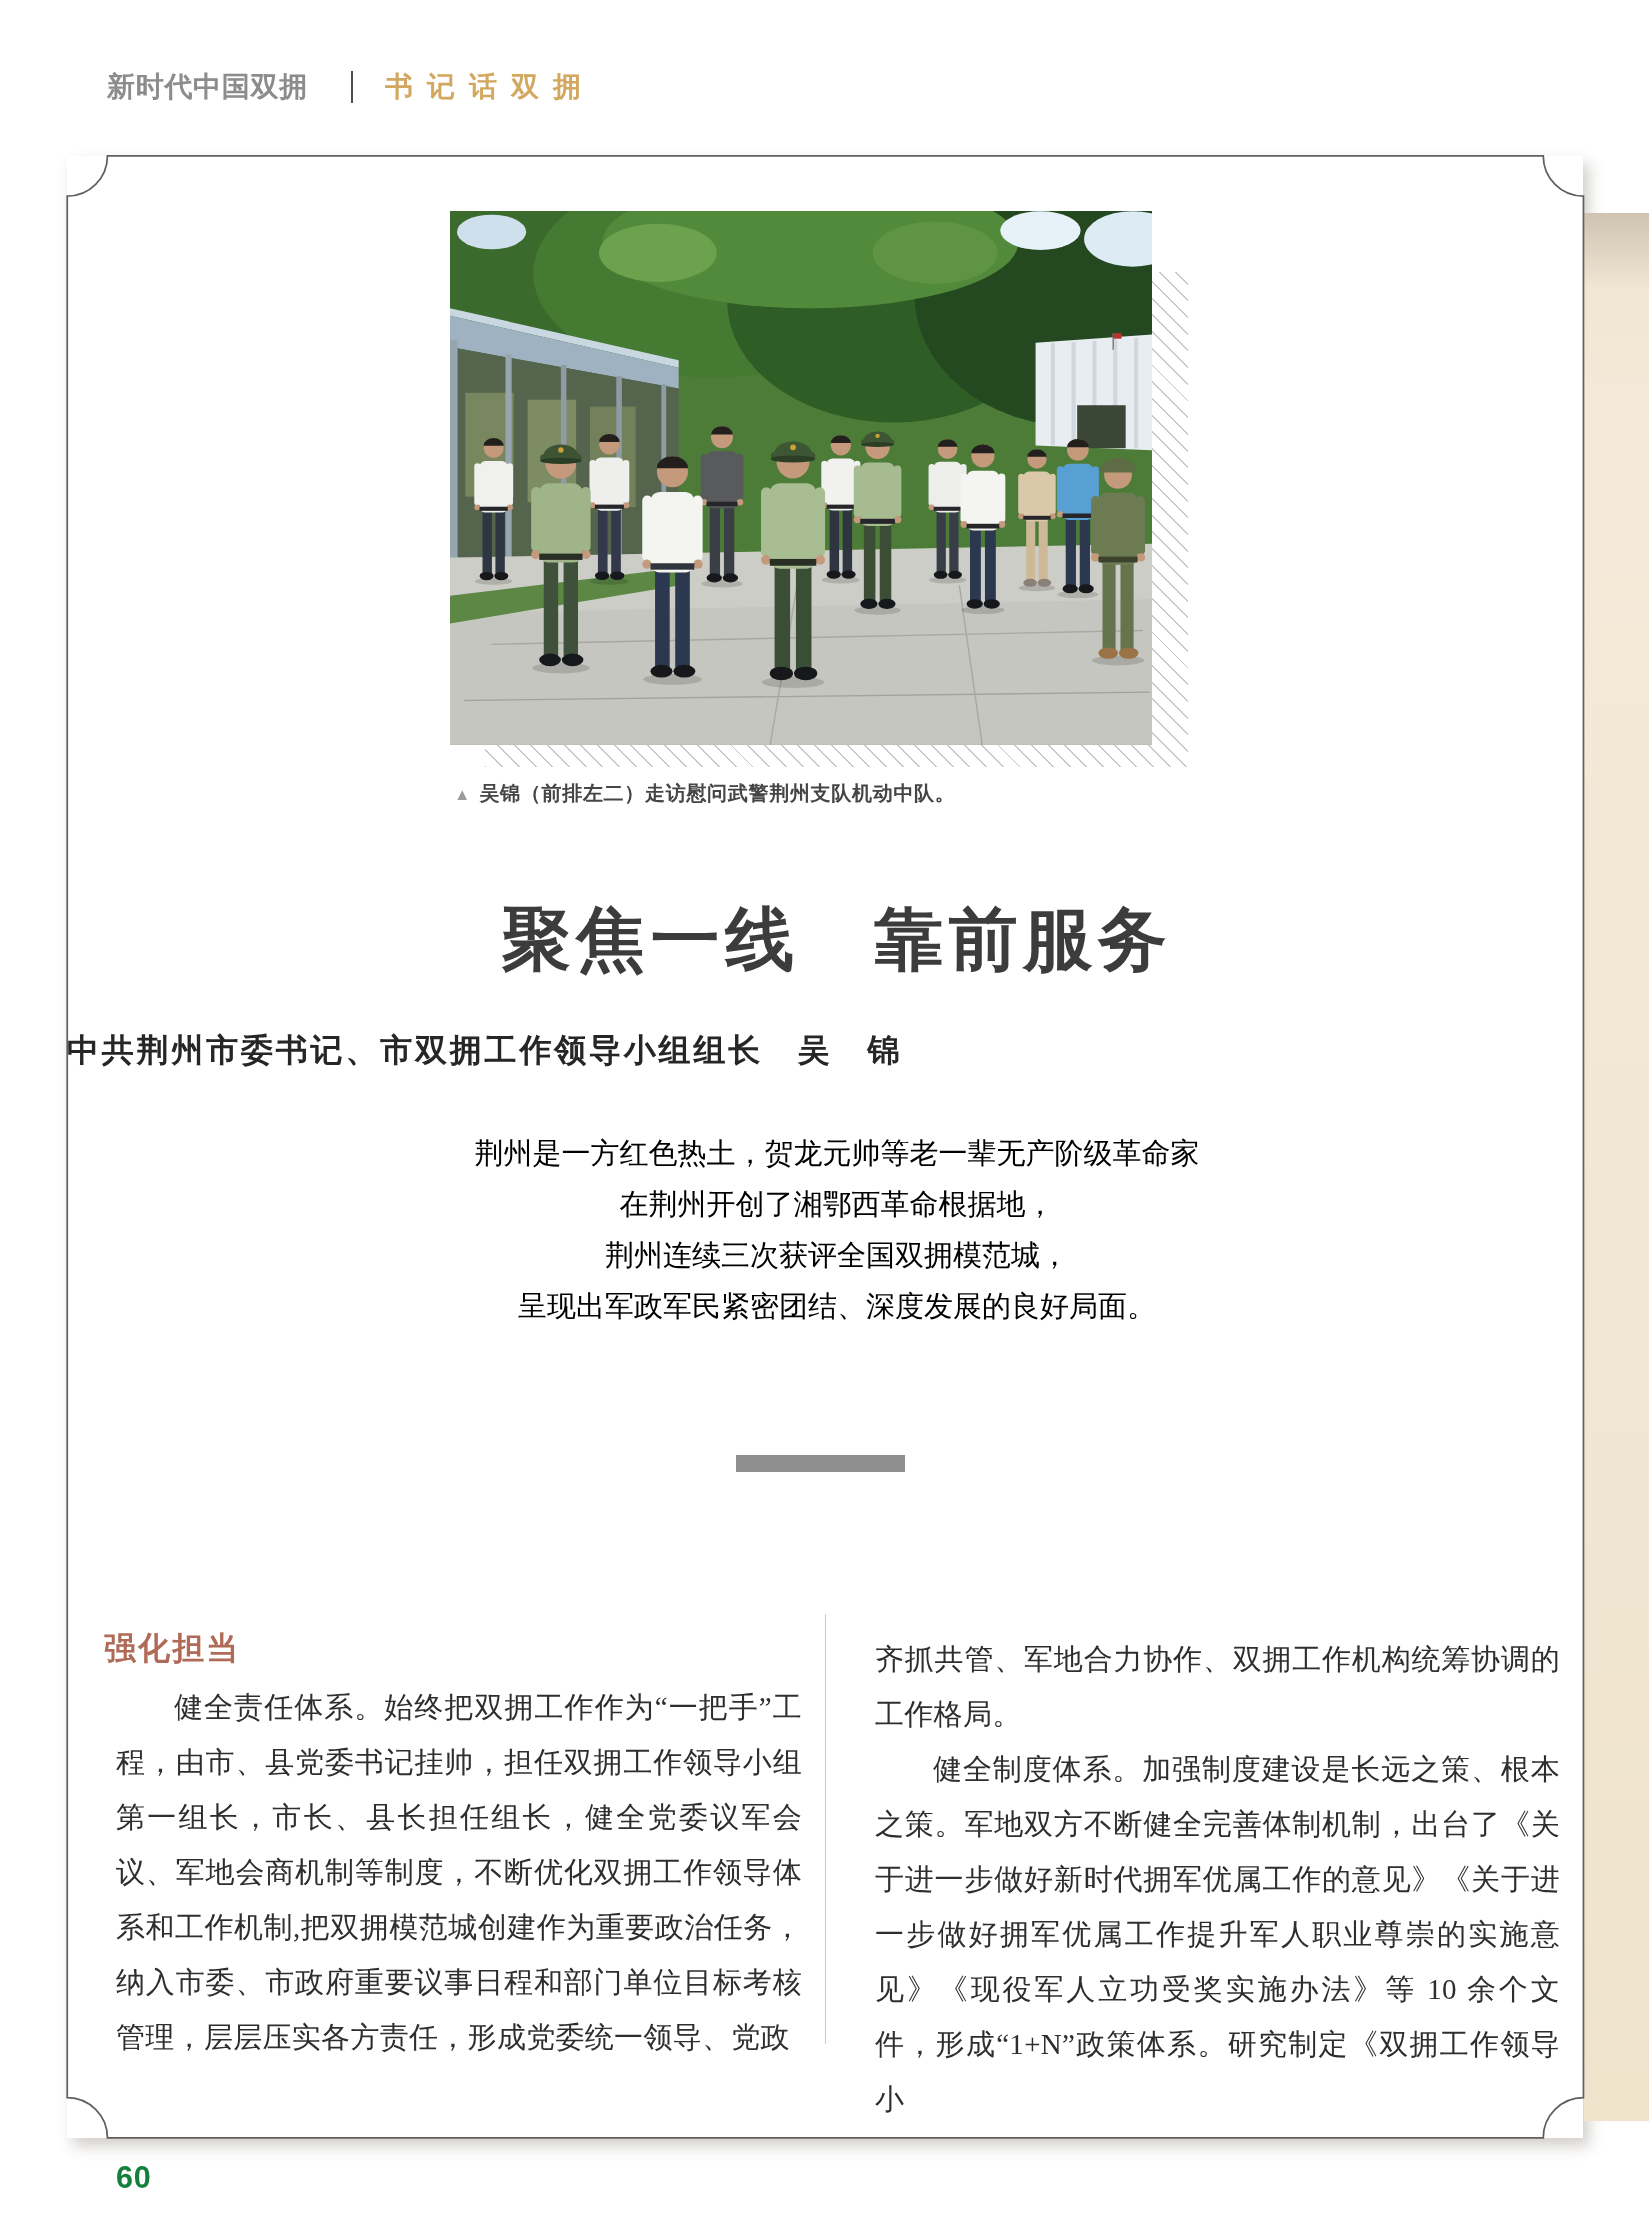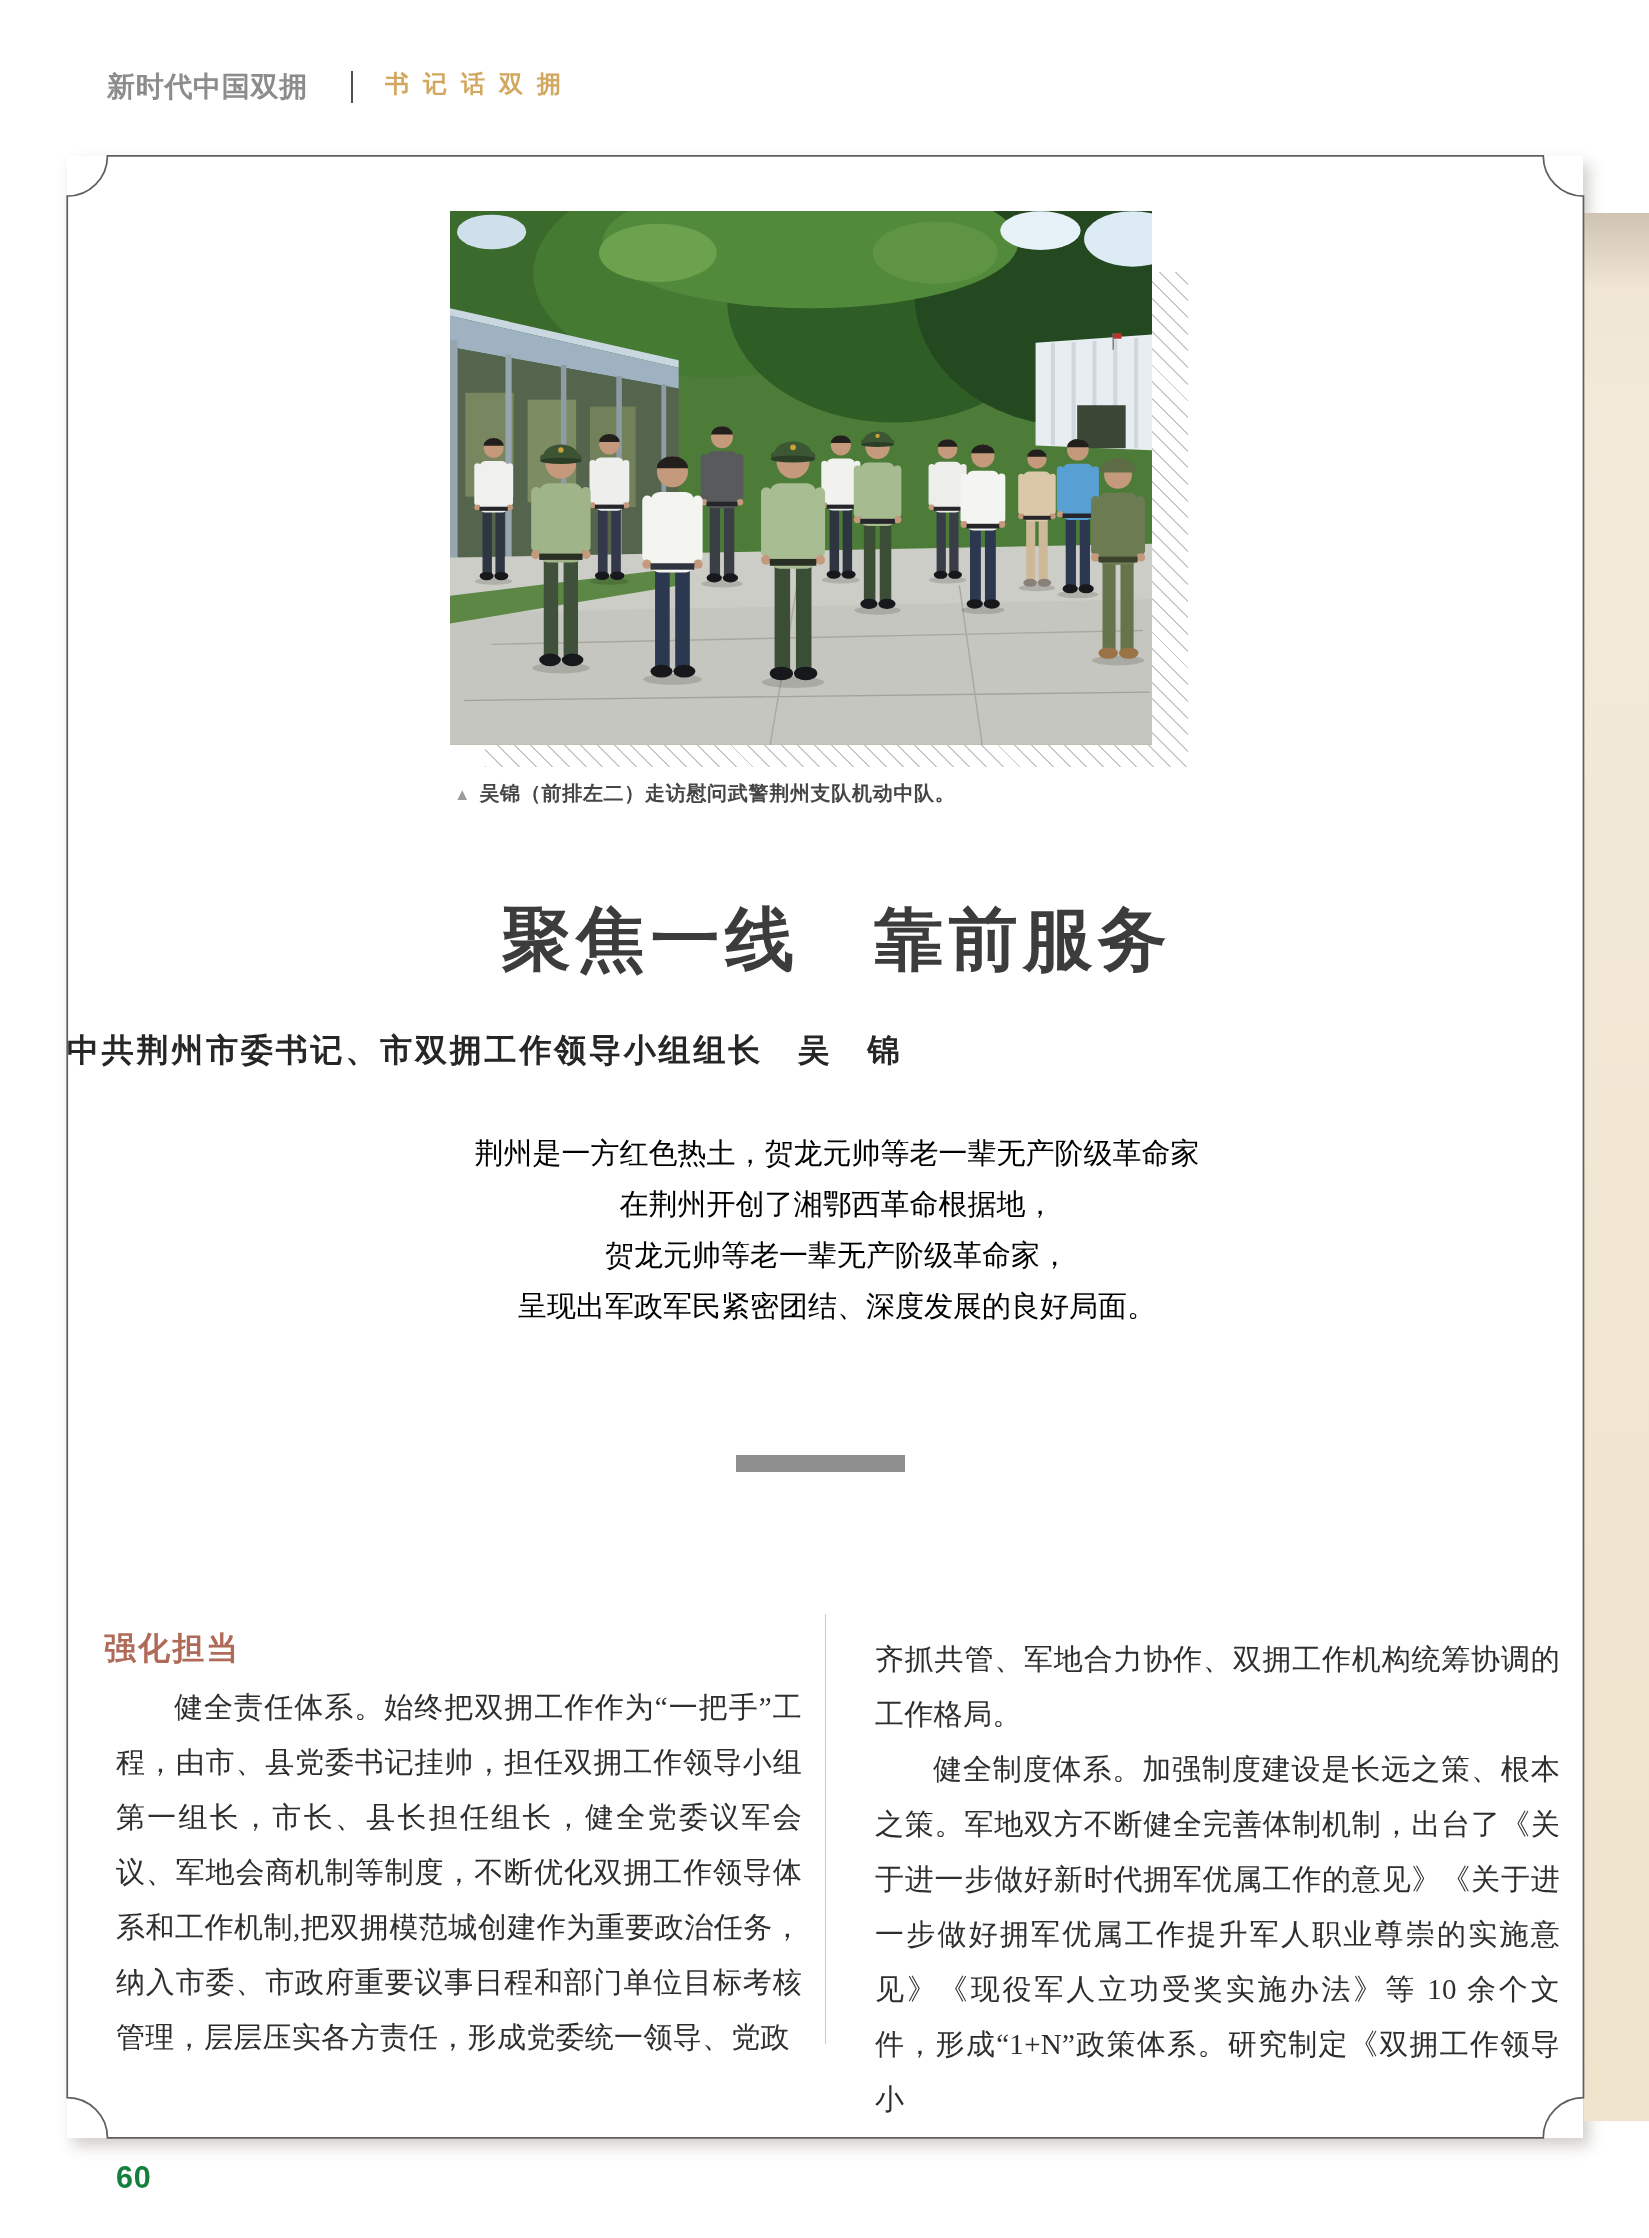--- a/index.html
+++ b/index.html
@@ -3,21 +3,21 @@
 <meta charset="utf-8">
 <style>
   html,body{margin:0;padding:0;background:#ffffff;}
   #page{position:relative;width:1650px;height:2239px;background:#ffffff;overflow:hidden;
         font-family:"Liberation Sans","DejaVu Sans",sans-serif;}
   .abs{position:absolute;}
 
   
   #hdr-left{left:107px;top:68px;font-size:28px;font-weight:bold;color:#8c8c8c;letter-spacing:0.7px;text-align:center;}
   #hdr-div{left:351px;top:71px;width:2.1px;height:32px;background:#4d4d4d;}
-  #hdr-right{left:385px;top:68px;font-size:24px;font-weight:bold;color:#d2a75f;letter-spacing:14px;}
+  #hdr-right{left:385px;top:68px;font-size:28px;font-weight:bold;color:#d2a75f;letter-spacing:14px;}
 
   
   #frame-shadow{left:67px;top:156px;width:1516px;height:1982px;background:#ffffff;
                 box-shadow:6.2px 7.6px 14px rgba(90,80,65,.28);}
   #frame-svg{left:0;top:0;width:1650px;height:2239px;pointer-events:none;}
 
   
   #next-page{left:1584px;top:213px;width:66px;height:1908px;
              background:linear-gradient(180deg,#cfc4b2 0px,#f0e6d3 76px,#f3ead9 208px,#efe3cc 100%);}
 
@@ -151,21 +151,21 @@
   <div class="abs" id="caption">
     <span class="tri">▲</span><span>吴锦（前排左二）走访慰问武警荆州支队机动中队。</span>
   </div>
 
   <div class="abs serif" id="title">聚焦一线　靠前服务</div>
   <div class="abs" id="byline">中共荆州市委书记、市双拥工作领导小组组长　吴　锦</div>
 
   <div class="abs serif" id="intro">
     <div>荆州是一方红色热土，贺龙元帅等老一辈无产阶级革命家</div>
     <div>在荆州开创了湘鄂西革命根据地，</div>
-    <div>贺龙元帅等老一辈无产阶级革命家，</div>
+    <div>荆州连续三次获评全国双拥模范城，</div>
     <div>呈现出军政军民紧密团结、深度发展的良好局面。</div>
   </div>
 
   <div class="abs" id="sec-divider"></div>
 
   <div class="abs" id="col-divider"></div>
   <div class="abs" id="sec-heading">强化担当</div>
 
   <div class="abs serif bodytxt" id="col-left">
     <p>健全责任体系。始终把双拥工作作为“一把手”工程，由市、县党委书记挂帅，担任双拥工作领导小组第一组长，市长、县长担任组长，健全党委议军会议、军地会商机制等制度，不断优化双拥工作领导体系和工作机制,把双拥模范城创建作为重要政治任务，纳入市委、市政府重要议事日程和部门单位目标考核管理，层层压实各方责任，形成党委统一领导、党政</p>

